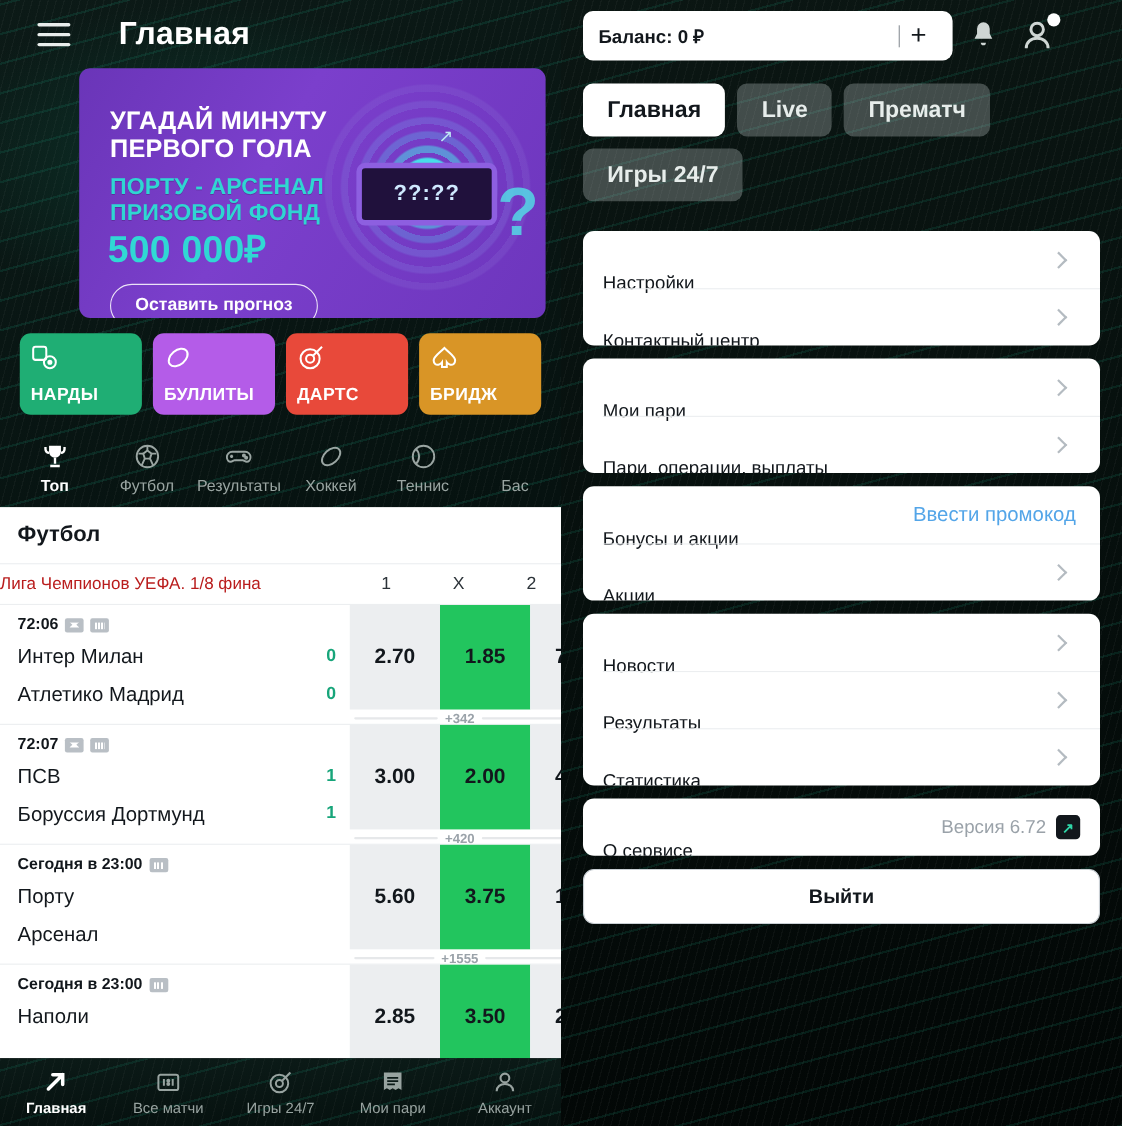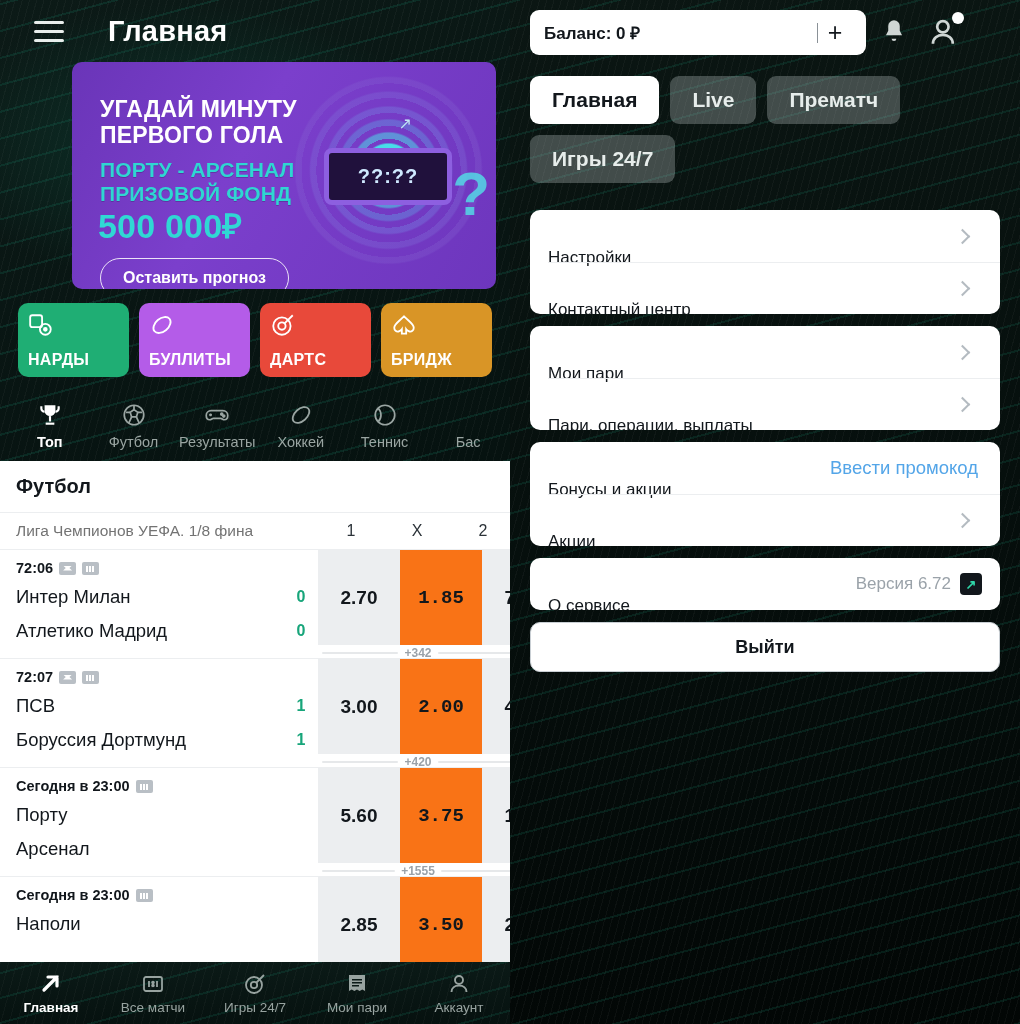--- a/index.html
+++ b/index.html
@@ -109,21 +109,21 @@
   .sport.active { color:#fff; font-weight:700; }
   .sport .sicon { height:30px; display:flex; align-items:center; justify-content:center; margin-bottom:4px; }
 
   
   .list { position:absolute; left:0; top:461px; width:1020px; height:503px; background:#fff; z-index:3; overflow:hidden; }
   .list-head { height:52px; display:flex; align-items:center; padding:0 16px; border-bottom:1px solid #eceef0; }
   .list-title { font-size:20px; font-weight:700; color:#12171c; }
   .all-events { margin-left:auto; border:1.5px solid #12171c; border-radius:7px; padding:6px 11px;
     font-size:13.5px; font-weight:700; color:#12171c; letter-spacing:.2px; margin-right: 22px;}
   .league-row { height:36px; display:flex; align-items:center; position:relative; }
-  .league-name { padding-left:16px; font-size:15.5px; color:#737373; white-space:nowrap;
+  .league-name { font-size:15.5px; color:#b91c1c; white-space:nowrap;
     overflow:hidden; width:320px;
     -webkit-mask-image: linear-gradient(to right,#000 84%,transparent 99%);
     mask-image: linear-gradient(to right,#000 84%,transparent 99%); }
   .odds-head { position:absolute; left:318px; top:0; height:36px; display:flex; }
   .odds-head div { width:66px; text-align:center; line-height:36px; font-size:16px; color:#2c3339; }
   .match { position:relative; height:109px; border-top:1px solid #eceef0; }
   .m-time { position:absolute; left:16px; top:10px; font-size:14.5px; font-weight:700; color:#12171c;
     display:flex; align-items:center; gap:6px; }
   .m-badge { display:inline-block; width:17px; height:13px; border-radius:2px; background:#b9bfc5;
     position:relative; }
@@ -132,21 +132,21 @@
   .m-badge.tv::after{ content:""; position:absolute; left:4px; top:4px; width:9px; height:5px;
     background:#fff; clip-path: polygon(0 0,100% 0,70% 50%,100% 100%,0 100%,30% 50%); }
   .m-t1 { position:absolute; left:16px; top:36px; font-size:18.5px; color:#12171c; }
   .m-t2 { position:absolute; left:16px; top:70px; font-size:18.5px; color:#12171c; }
   .m-s1 { position:absolute; left:290px; top:38px; font-size:16px; font-weight:700; color:#17a57a; width:22px; text-align:center;}
   .m-s2 { position:absolute; left:290px; top:72px; font-size:16px; font-weight:700; color:#17a57a; width:22px; text-align:center;}
   .odds { position:absolute; left:318px; top:0; height:109px; display:flex; }
   .odd { width:82px; height:95px; display:flex; align-items:center; justify-content:center;
     font-size:19px; font-weight:700; color:#12171c; }
   .odd.alt { background:#eceef0; }
-  .odd.plain { background:#f97316;font-family:Liberation Mono, monospace; }
+  .odd.plain { background:#22c55e; }
   .more { position:absolute; left:322px; top:96px; width:192px; display:flex; align-items:center; gap:6px;text-align:right; }
   .more .ln { flex:1; height:2px; background:#e6e8ea; border-radius:2px; }
   .more .val { font-size:12px; color:#9aa2a9; font-weight:600; }
 
   
   .bottomnav { position:absolute; left:0; bottom:0; width:1020px; height:62px; z-index:6;
     background:#07100e; display:flex; align-items:center; overflow:hidden; }
   .bottomnav .bn-bg { position:absolute; inset:0;
     background:
       repeating-linear-gradient(105deg, rgba(255,255,255,.03) 0 1px, transparent 1px 8px),
@@ -524,20 +524,34 @@
         <div class="mi">
           <span class="mi-label">Бонусы и акции</span>
           <span class="mi-link">Ввести промокод</span>
         </div>
         <div class="mi">
           <span class="mi-label">Акции</span>
           <span class="chev"></span>
         </div>
       </div>
 
+      <div class="card">
+        <div class="mi">
+          <span class="mi-label">Новости</span>
+          <span class="chev"></span>
+        </div>
+        <div class="mi">
+          <span class="mi-label">Результаты</span>
+          <span class="chev"></span>
+        </div>
+        <div class="mi">
+          <span class="mi-label">Статистика</span>
+          <span class="chev"></span>
+        </div>
+      </div>
 
       <div class="card">
         <div class="mi">
           <span class="mi-label">О сервисе</span>
           <span class="mi-version">Версия 6.72</span>
           <span class="ext-icon">↗</span>
         </div>
       </div>
 
       <div class="logout">Выйти</div>

